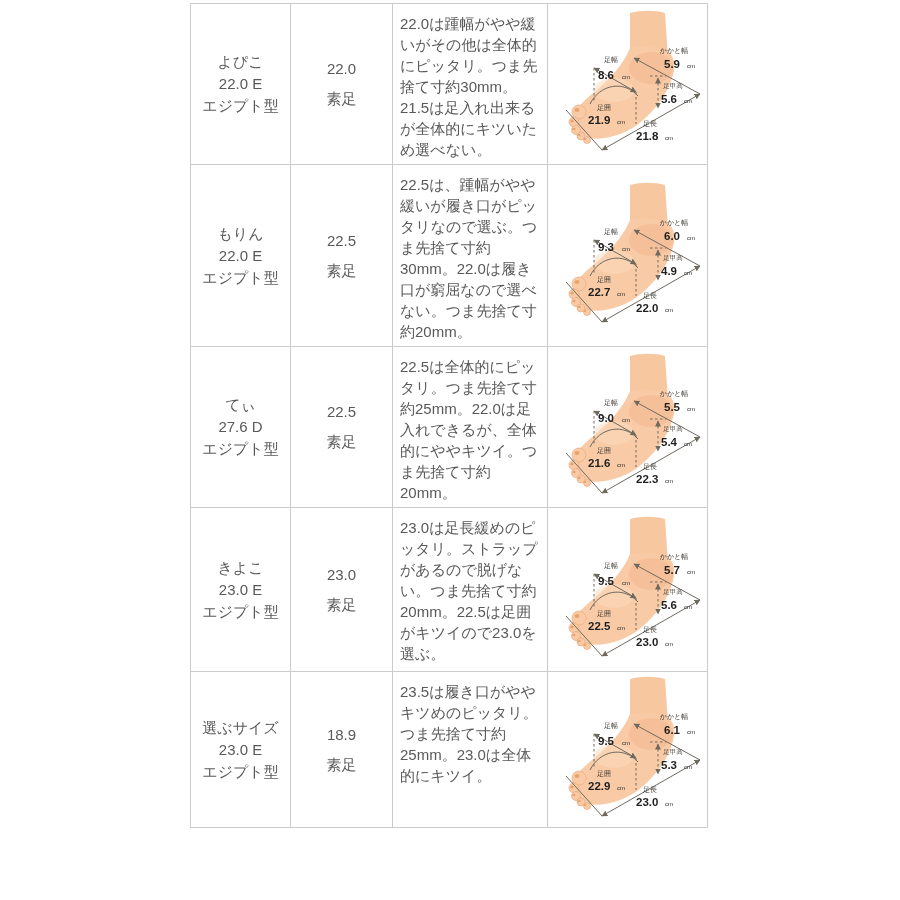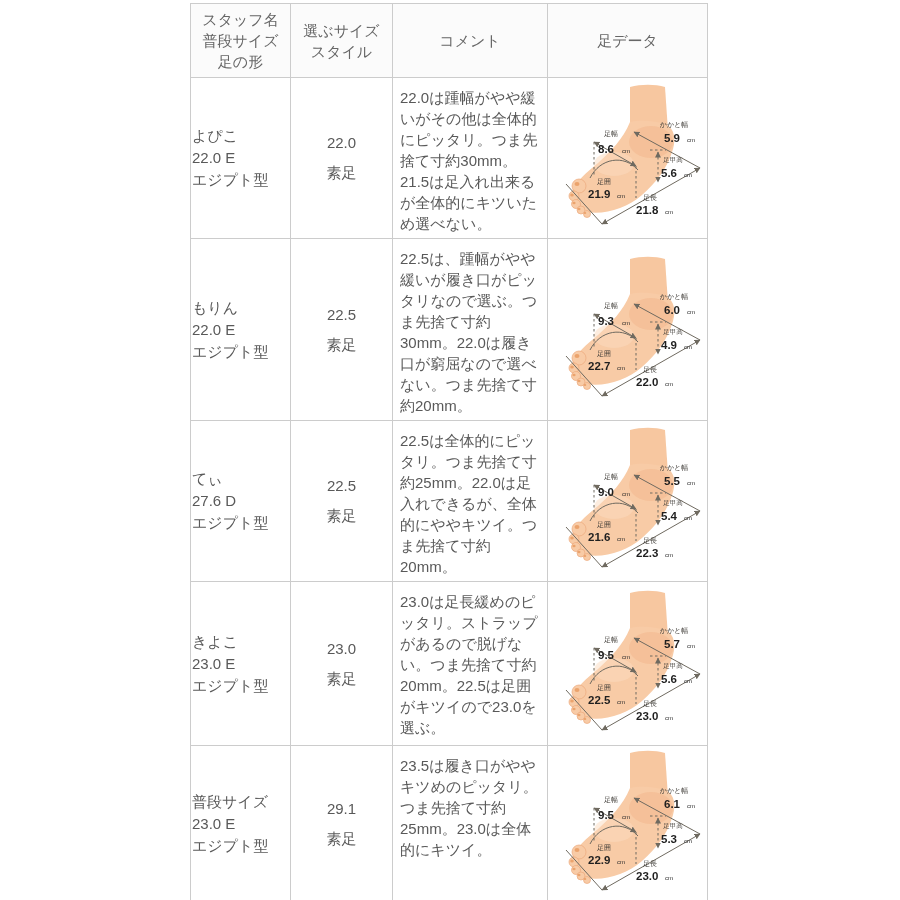--- a/index.html
+++ b/index.html
@@ -6,21 +6,21 @@
   body{width:900px;height:900px;position:relative;font-family:"Liberation Sans",sans-serif;}
   .table-wrap{position:absolute;left:190px;top:3px;}
   table.fit-table{border-collapse:collapse;table-layout:fixed;}
   table.fit-table th,table.fit-table td{border:1px solid #cccccc;overflow:hidden;}
   th{background:#fbfbfb;font-weight:normal;color:#666666;font-size:15px;line-height:21px;
      text-align:center;vertical-align:middle;}
   td{color:#595959;font-size:15px;}
   .col-staff{width:100px;} .col-size{width:102px;} .col-comment{width:155px;} .col-foot{width:160px;}
   tr.hdr{height:74px;}
   tr.r0{height:160px;} tr.r1{height:180px;} tr.r2{height:160px;} tr.r3{height:164px;} tr.r4{height:156px;}
-  td.staff-cell{vertical-align:middle;line-height:22px;}
+  td.staff-cell{text-align:center;vertical-align:middle;line-height:22px;}
   td.size-cell{text-align:center;vertical-align:middle;line-height:22px;}
   td.size-cell .size-style{margin-top:8px;}
   td.comment-cell{vertical-align:top;text-align:left;padding:9px 7px 4px 7px;line-height:21px;}
   td.foot-cell{text-align:center;vertical-align:middle;padding:0;}
   .foot-svg{display:inline-block;vertical-align:middle;}
   .foot-svg text{font-family:"Liberation Sans",sans-serif;}
   .m-label{font-size:7px;fill:#3d3a35;}
   .m-label-sm{font-size:6.5px;fill:#3d3a35;}
   .m-value{font-size:11.5px;font-weight:bold;fill:#1f1f1f;}
   .m-unit{font-size:6px;fill:#2c2c2c;}
@@ -40,33 +40,20 @@
 
 <div class="table-wrap">
 <table class="fit-table">
   <colgroup>
     <col class="col-staff">
         <col class="col-size">
         <col class="col-comment">
         <col class="col-foot">
   </colgroup>
   <tbody>
-        <tr class="hdr">
-    <th>
-      <div>スタッフ名</div>
-      <div>普段サイズ</div>
-      <div>足の形</div>
-    </th>
-    <th>
-      <div>選ぶサイズ</div>
-      <div>スタイル</div>
-    </th>
-    <th>コメント</th>
-    <th>足データ</th>
-  </tr>
 
   <tr class="r0">
     <td class="staff-cell">
       <div>よぴこ</div>
       <div>22.0 E</div>
       <div>エジプト型</div>
     </td>
     <td class="size-cell">
       <div>22.0</div>
       <div class="size-style">素足</div>
@@ -316,26 +303,26 @@
           <text class="m-label" x="96" y="118" text-anchor="middle">足長</text>
           <text class="m-value" x="82" y="132">23.0</text>
           <text class="m-unit" x="111" y="132">cm</text>
         </g>
       </svg>
     </td>
   </tr>
 
   <tr class="r4">
     <td class="staff-cell">
-      <div>普段サイズ</div>
+      <div>選ぶサイズ</div>
       <div>23.0 E</div>
       <div>エジプト型</div>
     </td>
     <td class="size-cell">
-      <div>29.1</div>
+      <div>18.9</div>
       <div class="size-style">素足</div>
     </td>
     <td class="comment-cell">23.5は履き口がややキツめのピッタリ。つま先捨て寸約25mm。23.0は全体的にキツイ。</td>
     <td class="foot-cell">
       <svg class="foot-svg" width="148" height="152" viewBox="0 0 148 152">
         <g>
           <path d="M76,5 C87,2 101,2 111,5 L114,49 C100,55 84,56 76,52 Z" fill="#f7c7a0"></path>
           <path d="M76,40 C69,57 57,69 44,81 C33,90 21,100 18,110 C15,119 21,128 33,130 C51,133 73,126 88,113 C103,100 114,85 119,67 C122,56 120,47 113,43 C101,38 85,38 76,40 Z" fill="#f8cba6"></path>
           <ellipse cx="97" cy="60" rx="22" ry="16" fill="#f2b48a" opacity="0.45"></ellipse>
           <ellipse cx="60" cy="82" rx="20" ry="12" fill="#fcdcc0" opacity="0.5"></ellipse>

